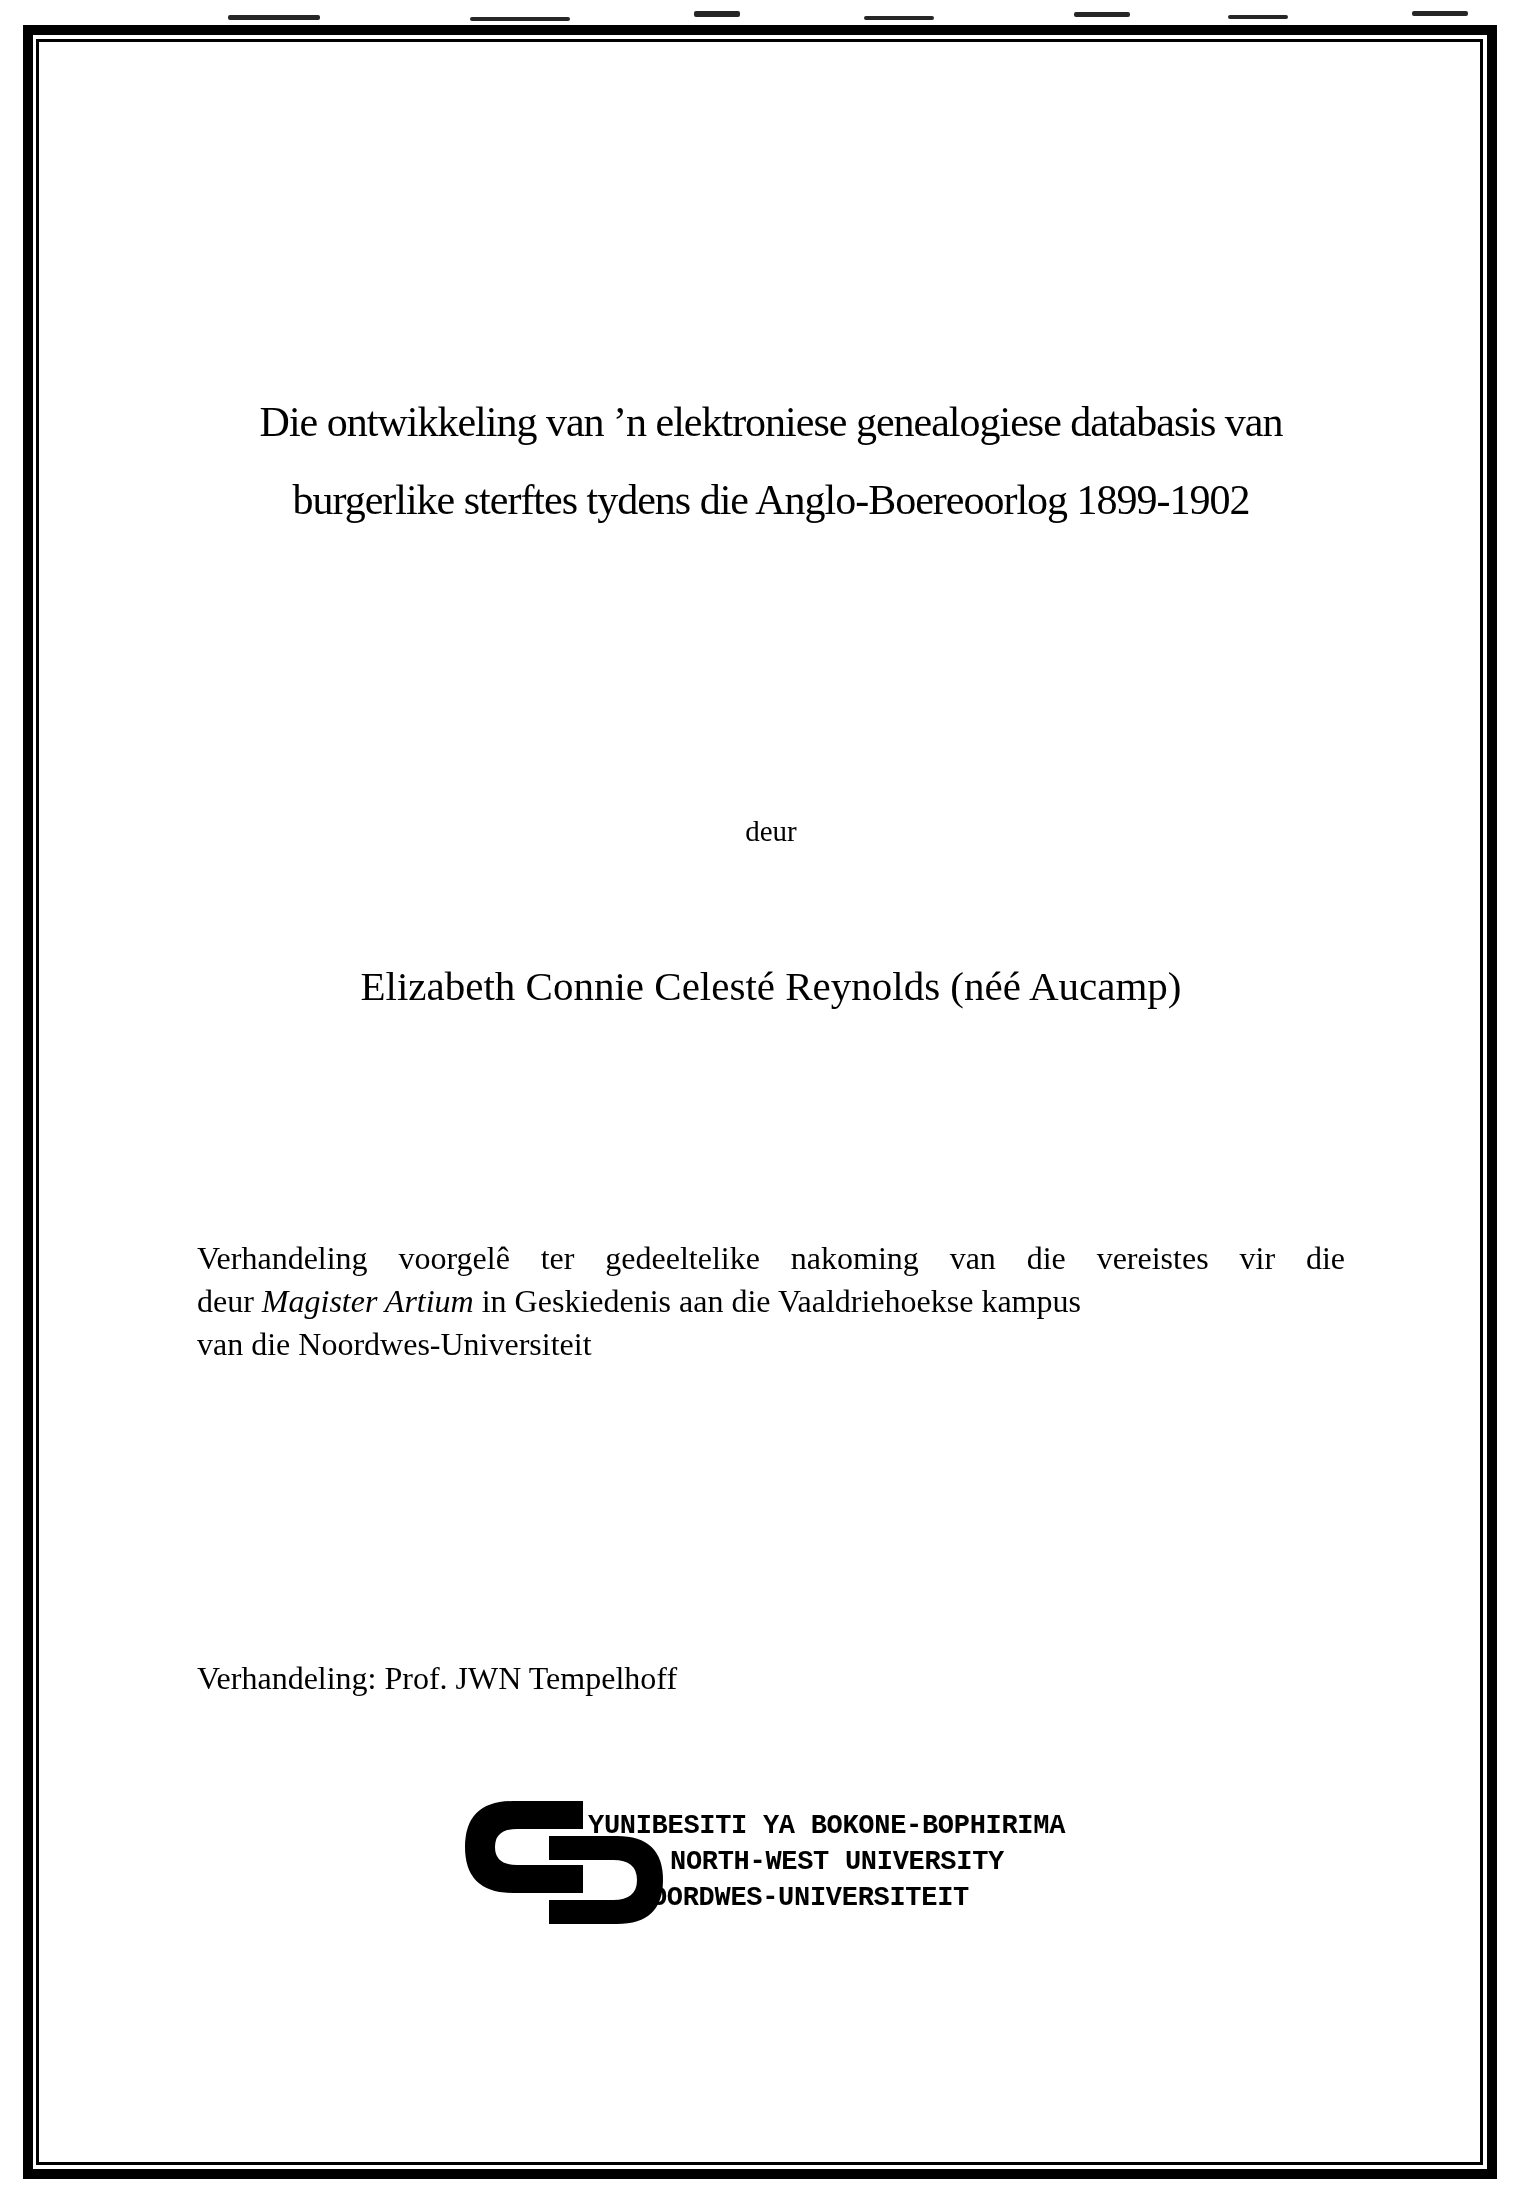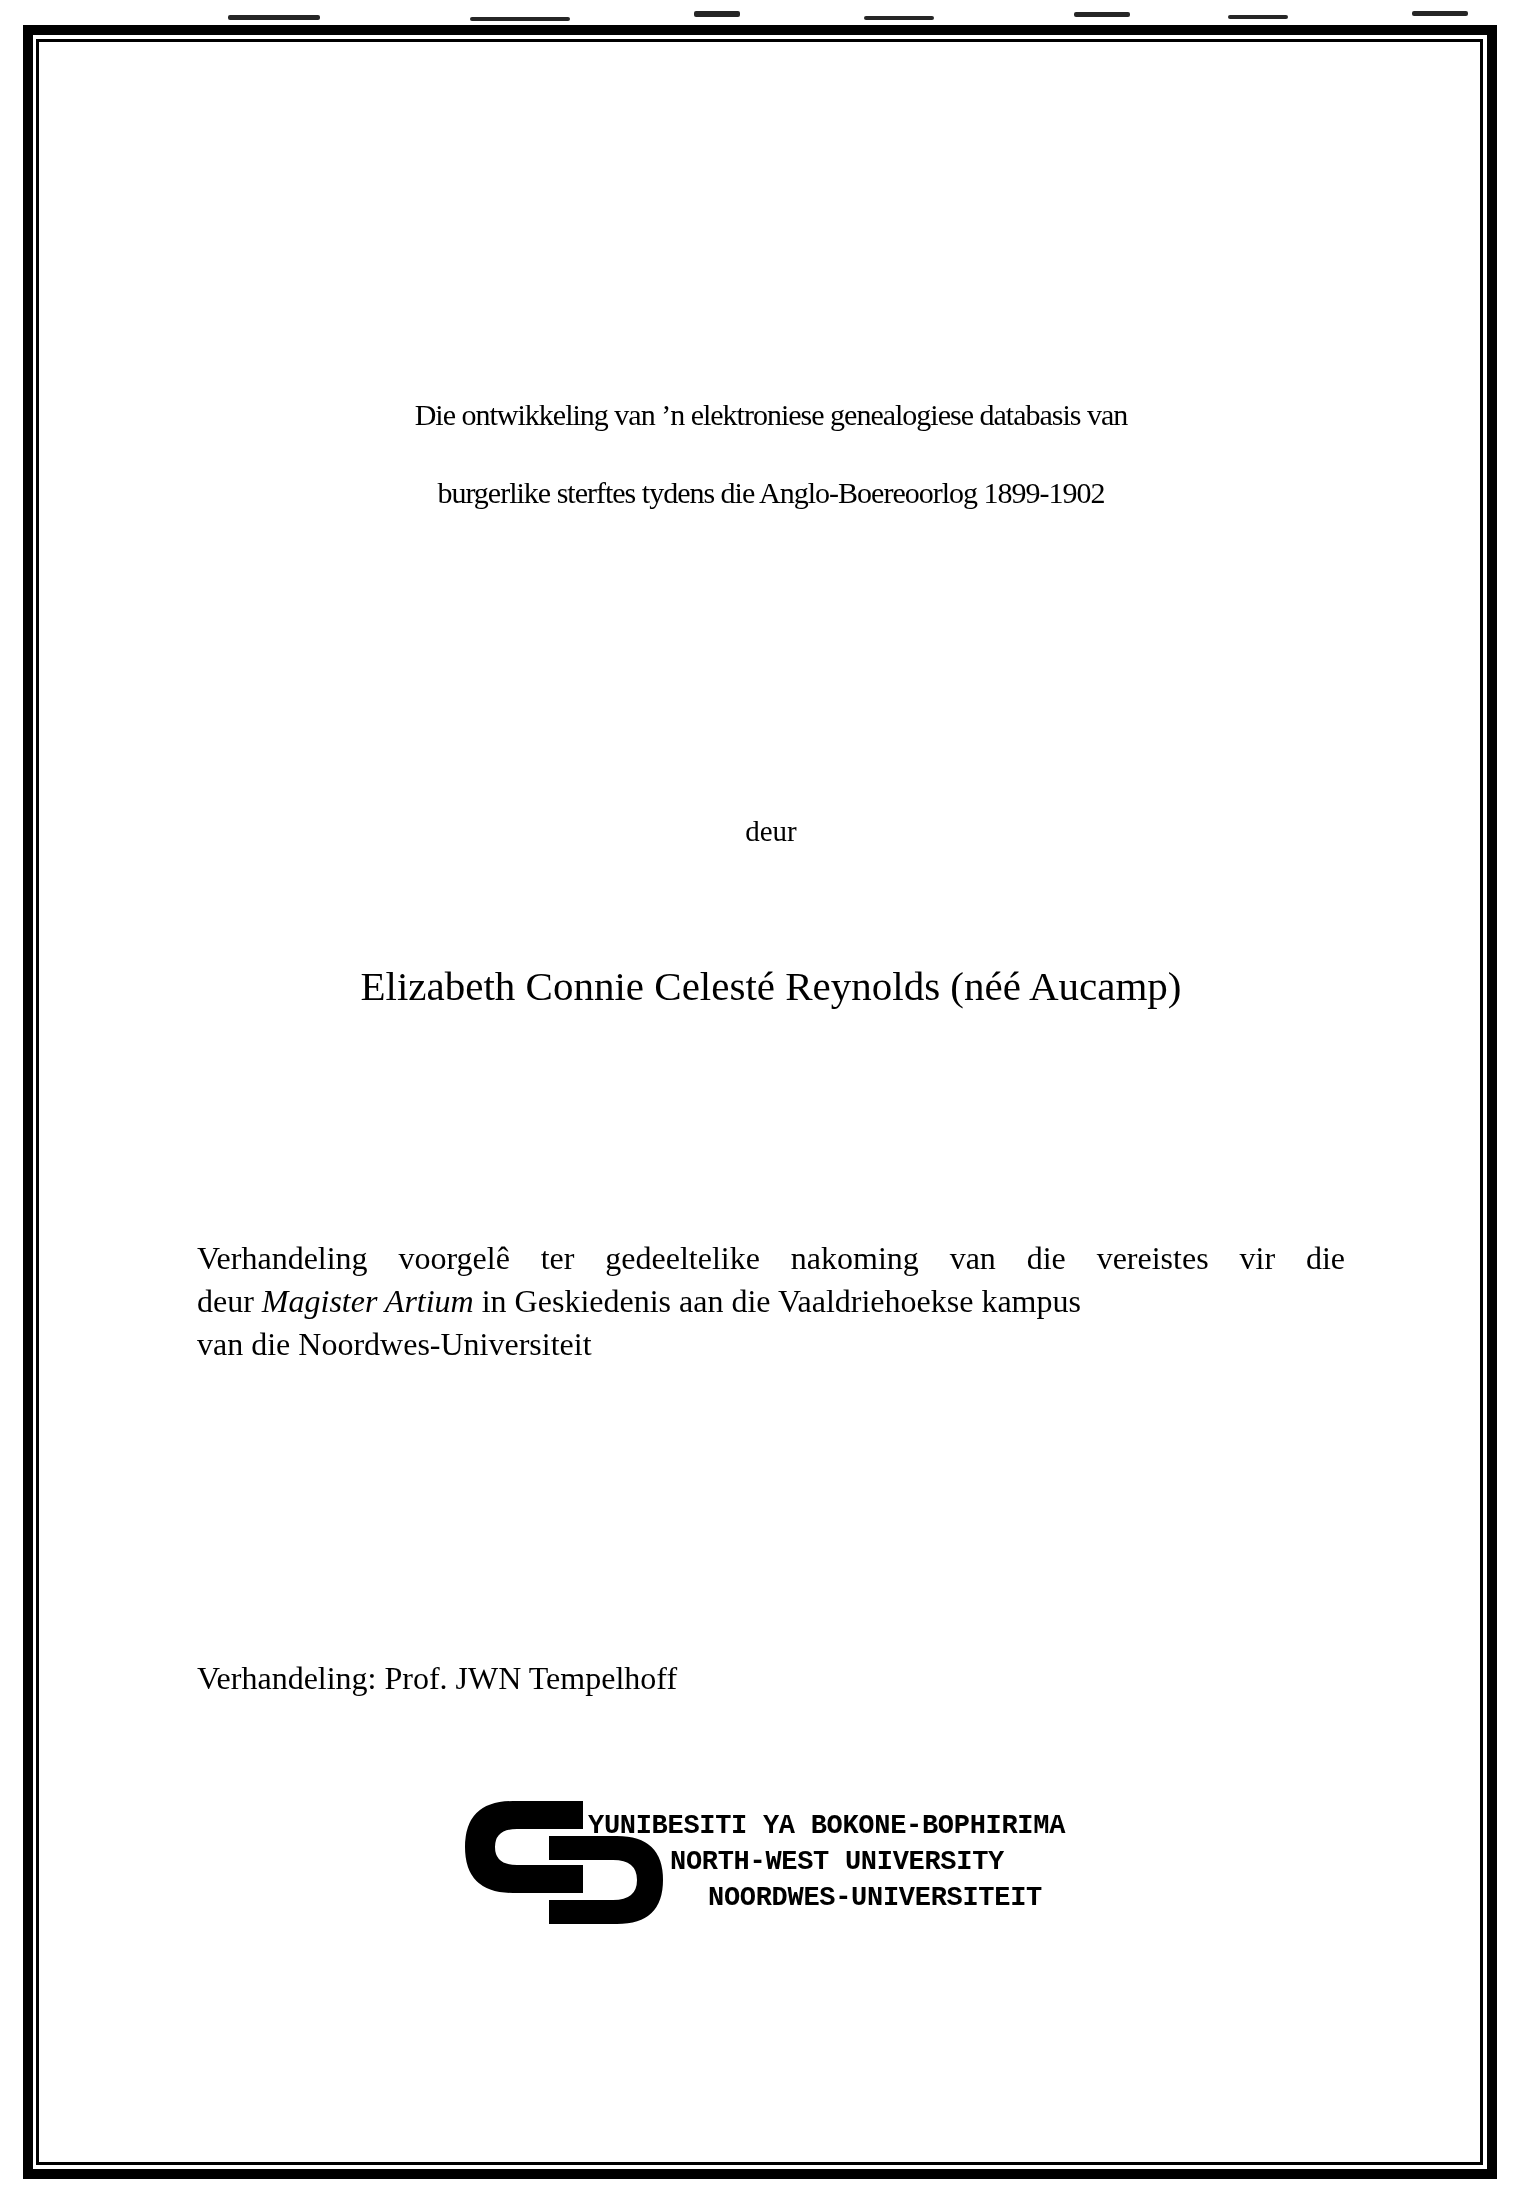--- a/index.html
+++ b/index.html
@@ -20,21 +20,21 @@
   .noise{position:absolute;background:#000;opacity:.85;border-radius:2px;}
   .n1{left:228px;top:15px;width:92px;height:5px;}
   .n2{left:470px;top:17px;width:100px;height:4px;}
   .n3{left:694px;top:11px;width:46px;height:6px;}
   .n4{left:864px;top:16px;width:70px;height:4px;}
   .n5{left:1074px;top:12px;width:56px;height:5px;}
   .n6{left:1228px;top:15px;width:60px;height:4px;}
   .n7{left:1412px;top:11px;width:56px;height:5px;}
 
   .centered{position:absolute;left:171px;width:1200px;text-align:center;white-space:nowrap;}
-  .title-line{font-size:30px;letter-spacing:-1px;}
+  .title-line{font-size:42px;letter-spacing:-1px;}
   #title-line-1{top:398px;}
   #title-line-2{top:476px;}
   #byline{top:815px;font-size:29px;}
   #author{top:962px;font-size:41px;}
 
   .para{
     position:absolute;left:197px;top:1237px;width:1148px;
     font-size:32px;line-height:43px;
   }
   .para .l1{text-align:justify;text-align-last:justify;}
@@ -46,21 +46,21 @@
   }
   .date-glyph{font-weight:700;display:inline-block;transform:scaleY(0.92);}
 
   .logo-mark{position:absolute;left:465px;top:1801px;}
   .logo-text{
     position:absolute;left:588px;top:1808px;
     font-family:Liberation Mono, monospace;font-weight:700;
     font-size:27px;line-height:36px;letter-spacing:-0.3px;white-space:nowrap;
   }
   .logo-text .lt2{margin-left:82px;}
-  .logo-text .lt3{margin-left:120px;}
+  .logo-text .lt3{margin-left:47px;}
 </style>
 </head>
 <body>
 
 <div class="frame-outer">
   <div class="frame-inner"></div>
 </div>
 
 <div class="noise n1"></div>
 <div class="noise n2"></div>

